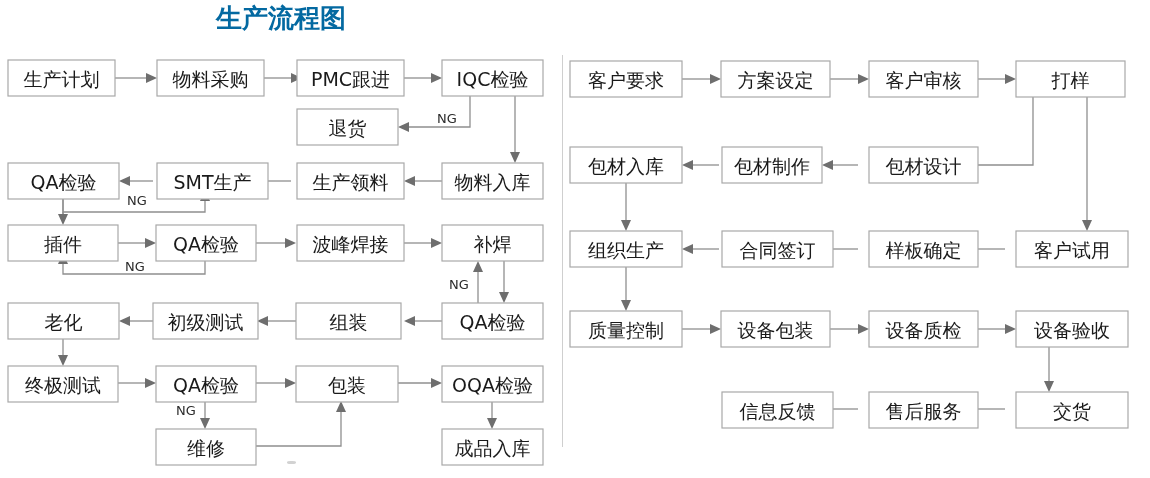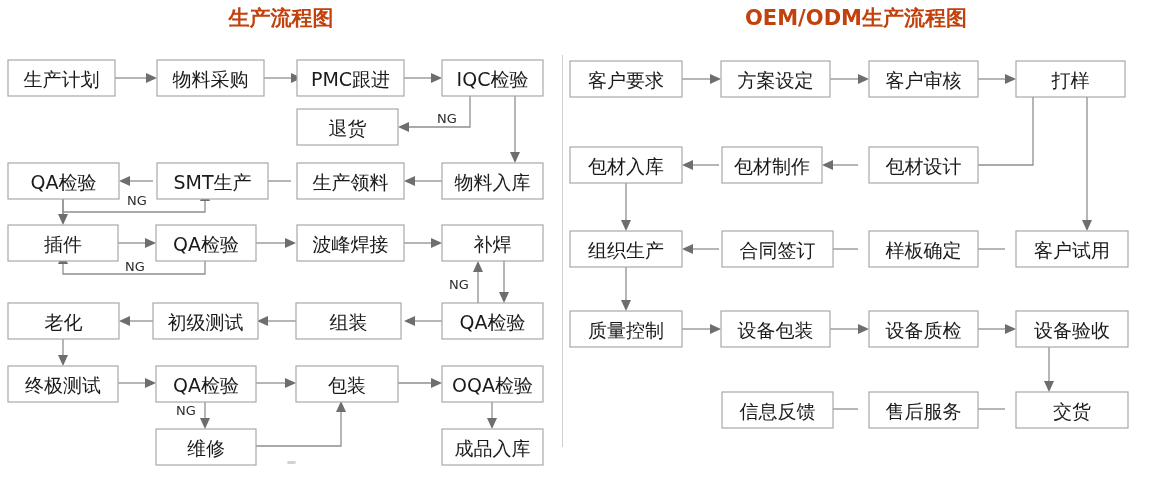--- a/index.html
+++ b/index.html
@@ -8,23 +8,23 @@
     font-family:"DejaVu Sans","Liberation Sans",sans-serif;
     -webkit-font-smoothing:antialiased;
   }
   #canvas{position:relative;width:1150px;height:478px;background:#fff;}
   .panel{position:absolute;top:0;height:478px;}
   #panel-left{left:0;width:562px;}
   #panel-right{left:562px;width:588px;}
   .chart-title{
     position:absolute;top:4px;left:0;width:100%;
     text-align:center;
-    color:#c2410c;
+    color:#0369a1;
     font-weight:bold;
-    font-size:21px;
+    font-size:26px;
     line-height:28px;
     letter-spacing:0px;
     white-space:nowrap;
   }
   .divider{
     position:absolute;left:562px;top:55px;width:1px;height:392px;
     background:#cfcfcf;
   }
   svg{position:absolute;left:0;top:0;overflow:visible;}
   .nodebox{
@@ -246,21 +246,20 @@
         <rect class="nodebox" x="442" y="429" width="101" height="36"></rect>
         <text class="nodelabel" x="492.5" y="448">成品入库</text>
       </g>
     </svg>
   </div>
 
   <div class="divider"></div>
   <div class="speck"></div>
 
   <div class="panel" id="panel-right">
-    <div class="chart-title">OEM/ODM生产流程图</div>
 
     <svg width="588" height="478">
       <g>
 
         <path class="edge" d="M120,79 L148,79"></path>
         <polygon class="edgehead" points="148,74 159,79 148,84"></polygon>
 
         <path class="edge" d="M268,79 L296,79"></path>
         <polygon class="edgehead" points="296,74 307,79 296,84"></polygon>
 

